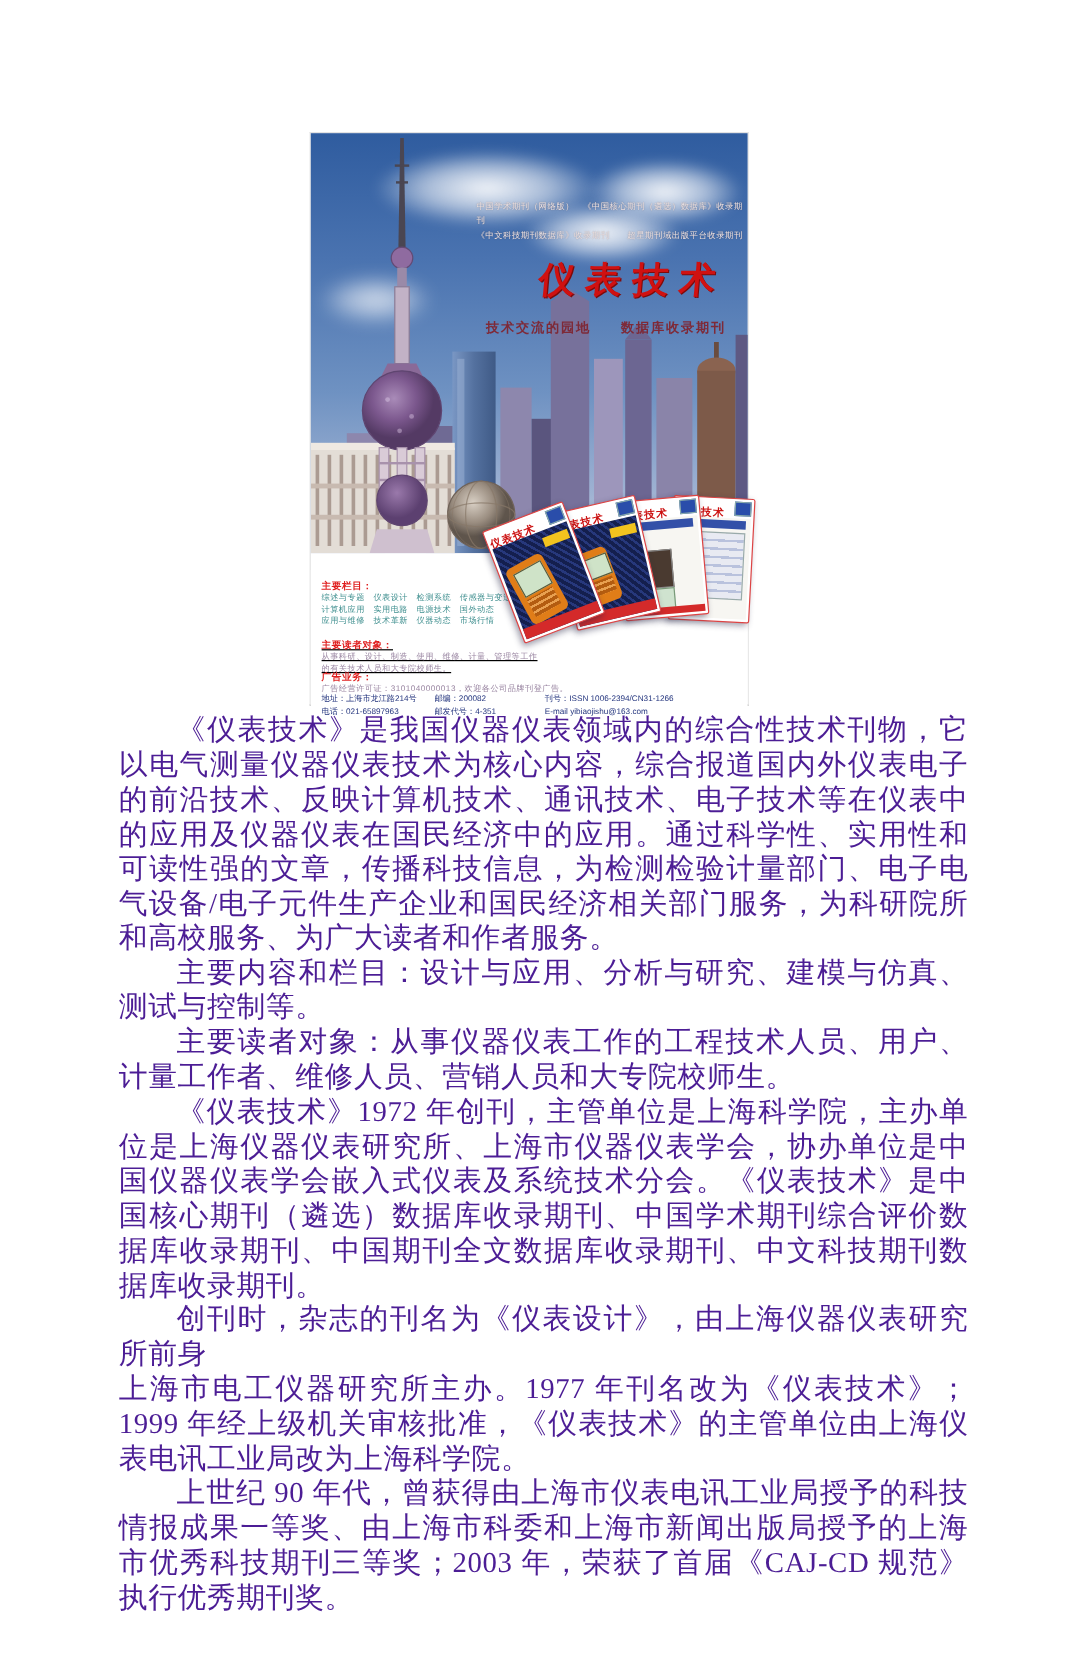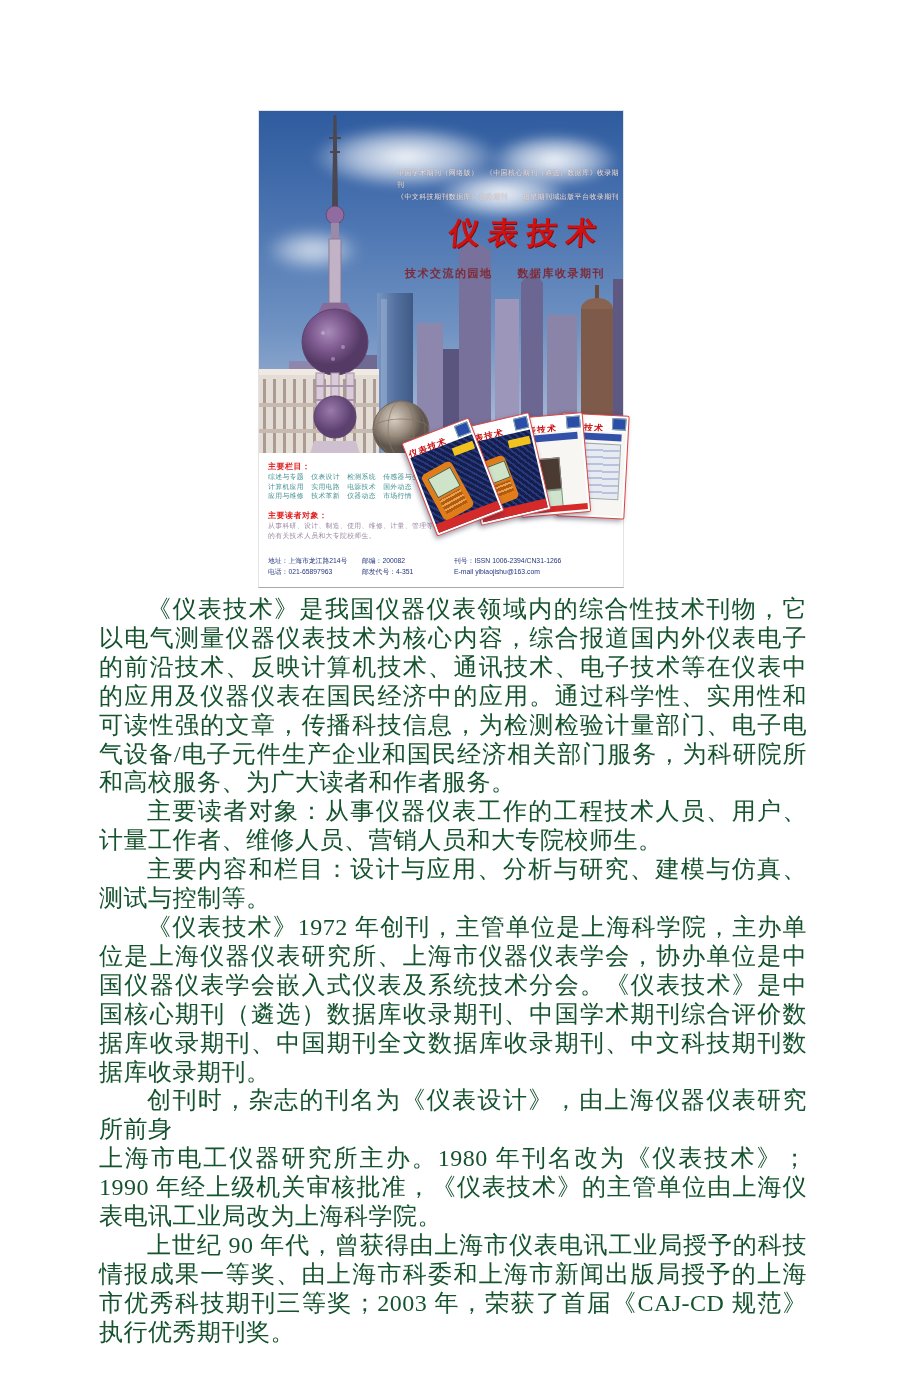--- a/index.html
+++ b/index.html
@@ -66,40 +66,40 @@
   .strip-yellow{position:absolute;right:2px;top:6px;width:22px;height:8px;background:#f2c31f;}
   .strip-red{position:absolute;left:0;bottom:0;width:100%;height:9px;background:#d42a2a;}
   .mag-body.light{background:#f7f6f2;}
   .photo-box{position:absolute;left:8px;top:26px;width:30px;height:30px;background:#4a3a30;border:1px solid #888;}
   .green-box{position:absolute;left:4px;bottom:4px;width:34px;height:16px;background:#cfe3cf;border:1px solid #7a9a7a;}
   .tbl{position:absolute;left:4px;top:6px;right:4px;height:54px;
     background:repeating-linear-gradient(0deg,#e8eaf2 0 5px,#b9c2dd 5px 7px);border:1px solid #9aa;}
   .strip-orange{position:absolute;left:4px;bottom:4px;width:26px;height:10px;background:#e8962a;}
   .blue-head{position:absolute;left:4px;top:-8px;right:4px;height:7px;background:#3350a8;}
   
-  .cover-info{position:absolute;left:0;top:342px;width:100%;height:128px;background:#ffffff;}
+  .cover-info{position:absolute;left:0;top:364px;width:100%;height:128px;background:#ffffff;}
   .sec{position:absolute;left:9px;width:215px;}
   .sec-label{font-size:8px;font-weight:bold;color:#e01f1f;letter-spacing:.5px;display:block;}
   .sec-line{font-size:6.8px;line-height:9.6px;letter-spacing:.4px;display:block;white-space:nowrap;}
   .teal .sec-line{color:#3f8f8f;}
   .mauve .sec-line{color:#9a86a2;}
   .sec.s-columns{top:8px;}
-  .sec.s-readers{top:57px;}
+  .sec.s-readers{top:57px;text-decoration:underline;}
   .sec.s-ads{top:84px;width:260px;}
   .contact{position:absolute;left:9px;top:104px;width:352px;display:flex;}
   .contact .col{display:flex;flex-direction:column;gap:2px;}
   .contact .col.c1{width:94px;}
   .contact .col.c2{width:92px;}
   .contact .col.c3{width:160px;}
   .contact span{font-size:6.8px;line-height:8.5px;color:#24357e;white-space:nowrap;}
   
   .content{
     position:absolute;left:99px;top:595px;width:708px;
     font-family:"Liberation Serif","DejaVu Serif",serif;
-    font-size:24px;line-height:28.9px;color:#14532d;letter-spacing:.5px;
+    font-size:24px;line-height:28.9px;color:#4c1d95;letter-spacing:.5px;
     text-align:justify;
   }
   .content p{margin:0;text-indent:2em;}
   .content p.no-indent{text-indent:0;}
 </style>
 </head>
 <body>
 
 <div class="cover">
 
@@ -251,38 +251,42 @@
       <span class="sec-label">主要栏目：</span>
       <span class="sec-line">综述与专题　仪表设计　检测系统　传感器与变送器</span>
       <span class="sec-line">计算机应用　实用电路　电源技术　国外动态</span>
       <span class="sec-line">应用与维修　技术革新　仪器动态　市场行情</span>
     </div>
     <div class="sec s-readers mauve">
       <span class="sec-label">主要读者对象：</span>
       <span class="sec-line">从事科研、设计、制造、使用、维修、计量、管理等工作</span>
       <span class="sec-line">的有关技术人员和大专院校师生。</span>
     </div>
+    <div class="sec s-ads mauve">
+      <span class="sec-label">广告业务：</span>
+      <span class="sec-line">广告经营许可证：3101040000013，欢迎各公司品牌刊登广告。</span>
+    </div>
     <div class="contact">
       <div class="col c1">
         <span>地址：上海市龙江路214号</span>
         <span>电话：021-65897963</span>
       </div>
       <div class="col c2">
         <span>邮编：200082</span>
         <span>邮发代号：4-351</span>
       </div>
       <div class="col c3">
         <span>刊号：ISSN 1006-2394/CN31-1266</span>
         <span>E-mail yibiaojishu@163.com</span>
       </div>
     </div>
   </div>
 </div>
 
 <div class="content">
   <p>《仪表技术》是我国仪器仪表领域内的综合性技术刊物，它以电气测量仪器仪表技术为核心内容，综合报道国内外仪表电子的前沿技术、反映计算机技术、通讯技术、电子技术等在仪表中的应用及仪器仪表在国民经济中的应用。通过科学性、实用性和可读性强的文章，传播科技信息，为检测检验计量部门、电子电气设备/电子元件生产企业和国民经济相关部门服务，为科研院所和高校服务、为广大读者和作者服务。</p>
+  <p>主要内容和栏目：设计与应用、分析与研究、建模与仿真、测试与控制等。</p>
   <p>主要读者对象：从事仪器仪表工作的工程技术人员、用户、计量工作者、维修人员、营销人员和大专院校师生。</p>
-  <p>主要内容和栏目：设计与应用、分析与研究、建模与仿真、测试与控制等。</p>
   <p>《仪表技术》1972 年创刊，主管单位是上海科学院，主办单位是上海仪器仪表研究所、上海市仪器仪表学会，协办单位是中国仪器仪表学会嵌入式仪表及系统技术分会。《仪表技术》是中国核心期刊（遴选）数据库收录期刊、中国学术期刊综合评价数据库收录期刊、中国期刊全文数据库收录期刊、中文科技期刊数据库收录期刊。</p>
   <p>创刊时，杂志的刊名为《仪表设计》，由上海仪器仪表研究所前身</p>
-  <p class="no-indent">上海市电工仪器研究所主办。1980 年刊名改为《仪表技术》；1990 年经上级机关审核批准，《仪表技术》的主管单位由上海仪表电讯工业局改为上海科学院。</p>
+  <p class="no-indent">上海市电工仪器研究所主办。1977 年刊名改为《仪表技术》；1999 年经上级机关审核批准，《仪表技术》的主管单位由上海仪表电讯工业局改为上海科学院。</p>
   <p>上世纪 90 年代，曾获得由上海市仪表电讯工业局授予的科技情报成果一等奖、由上海市科委和上海市新闻出版局授予的上海市优秀科技期刊三等奖；2003 年，荣获了首届《CAJ-CD 规范》执行优秀期刊奖。</p>
 </div>
 
 </body></html>

